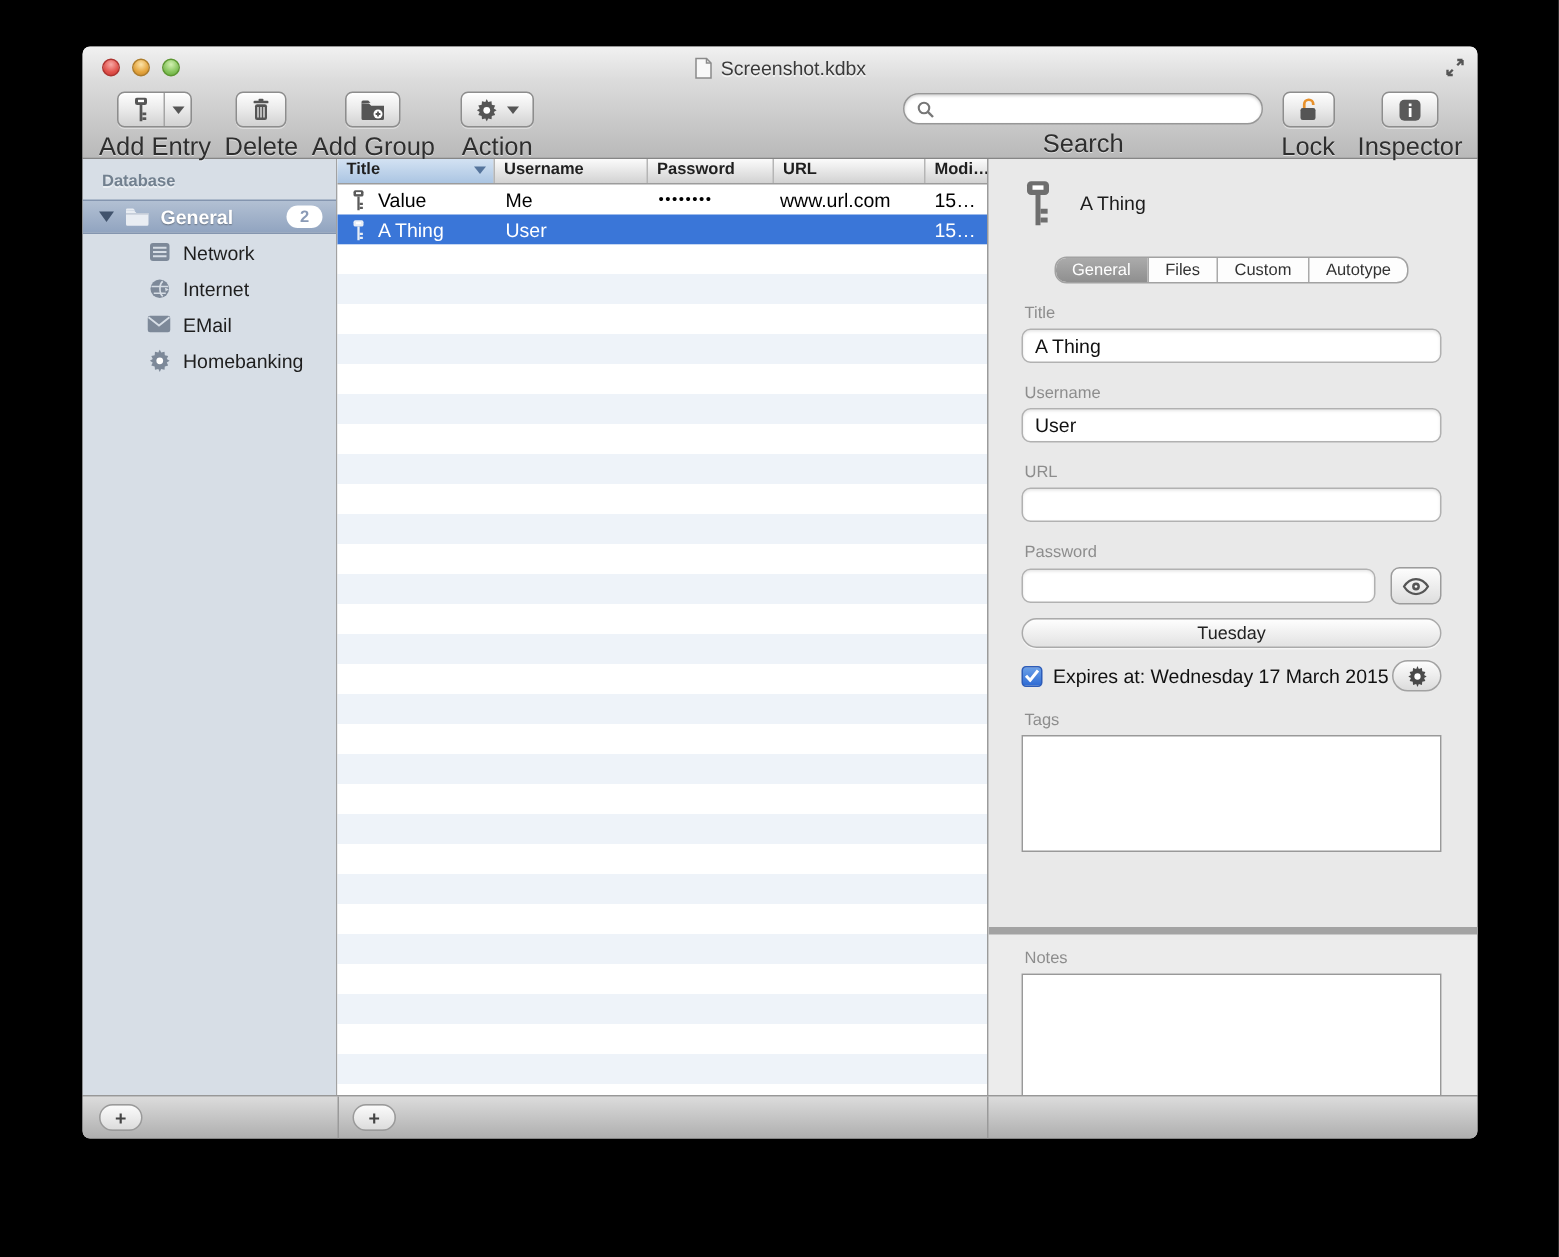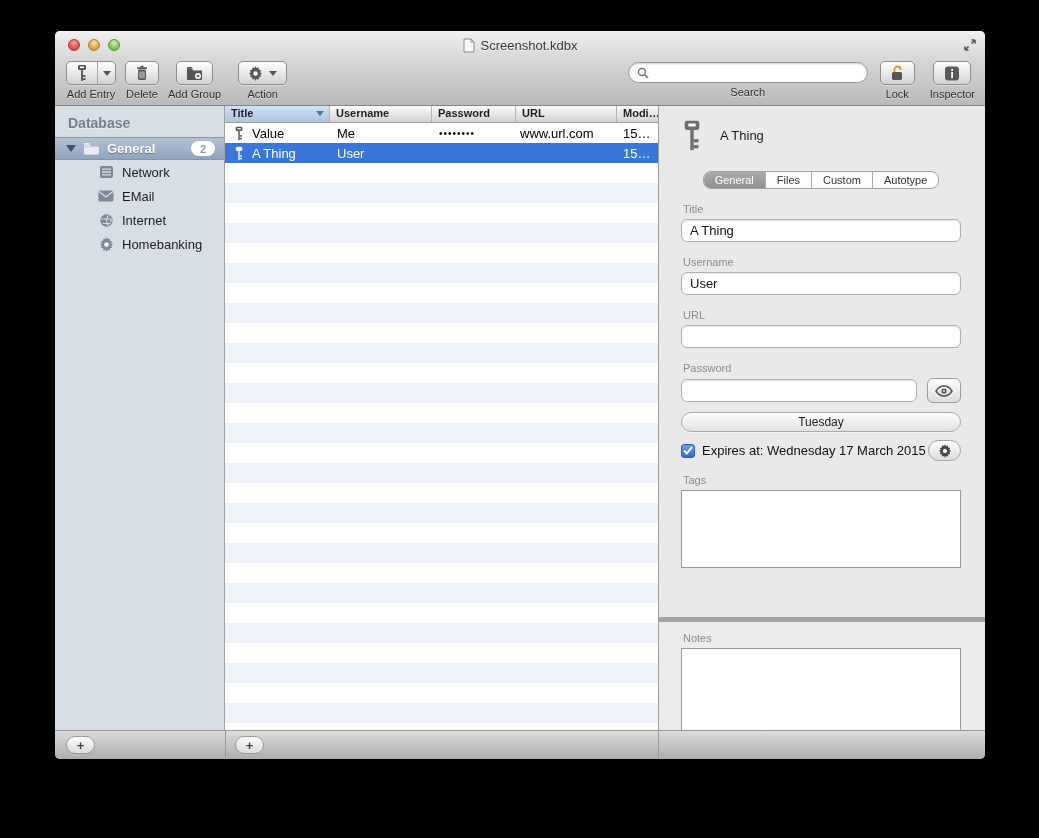--- a/index.html
+++ b/index.html
@@ -24,40 +24,40 @@
                color:#3a3a3a; text-shadow:0 1px 0 rgba(255,255,255,.6); }
   .doc-icon svg { display:block; }
   .fs-icon { position:absolute; right:8px; top:7px; }
 
   .toolbar { display:flex; align-items:flex-start; padding:1px 10px 0 11px; }
   .tb-item { display:flex; flex-direction:column; align-items:center; margin-right:9px; }
   .tb-btn { height:24px; border:1px solid #8d8d8d; border-radius:5px;
             background:linear-gradient(#fefefe, #ececec 45%, #d2d2d2);
             box-shadow:inset 0 1px 0 #fff, 0 1px 0 rgba(255,255,255,.4);
             display:flex; align-items:center; }
-  .tb-label { font-size:11px; color:#2e2e2e; margin-top:3px; text-shadow:0 1px 0 rgba(255,255,255,.55); }
+  .tb-label { font-size:17px; color:#2e2e2e; margin-top:3px; text-shadow:0 1px 0 rgba(255,255,255,.55); }
   .seg-main { padding:0 9px; display:flex; align-items:center; height:100%; }
   .seg-arrow { width:18px; height:100%; display:flex; align-items:center; justify-content:center;
                border-left:1px solid #a5a5a5; }
   .caret-down { width:0; height:0; border-left:4px solid transparent; border-right:4px solid transparent;
                 border-top:5px solid #555; }
   .tb-right { margin-left:auto; display:flex; align-items:flex-start; }
   .search-wrap { display:flex; flex-direction:column; align-items:center; margin-right:12px; }
   .search-field { width:240px; height:21px; border:1px solid #979797; border-radius:11px;
                   background:#fff; box-shadow:inset 0 1px 2px rgba(0,0,0,.18);
                   display:flex; align-items:center; padding:0 8px; margin-top:1px; }
   .search-field input { border:none; outline:none; flex:1; font-size:12px; background:transparent; margin-left:5px; }
 
   
   .content { flex:1 1 auto; display:flex; min-height:0; }
 
   
   .sidebar { width:170px; flex:0 0 auto; background:#d7dee6; border-right:1px solid #a2a2a2;
              overflow:hidden; }
-  .sb-header { margin:9px 0 6px 13px; font-size:14px; font-weight:bold; color:#72808f;
+  .sb-header { margin:9px 0 6px 13px; font-size:11px; font-weight:bold; color:#72808f;
                text-shadow:0 1px 0 rgba(255,255,255,.5); }
   .sb-group { height:23px; display:flex; align-items:center;
               background:linear-gradient(#b2c0d3, #91a4c0); border-top:1px solid #8495af;
               border-bottom:1px solid #8495af; color:#fff; font-weight:bold; font-size:13px;
               text-shadow:0 1px 1px rgba(0,0,0,.35); }
   .disclosure { width:0; height:0; border-left:5px solid transparent; border-right:5px solid transparent;
                 border-top:7px solid #41536d; margin:0 7px 0 11px; }
   .folder-ic { margin-right:7px; display:flex; }
   .sb-badge { margin-left:auto; margin-right:9px; background:#fff; border-radius:9px;
               min-width:24px; height:15px; display:flex; align-items:center; justify-content:center;
@@ -313,37 +313,37 @@
                   <line x1="3" y1="4.2" x2="12" y2="4.2"></line>
                   <line x1="3" y1="7" x2="12" y2="7"></line>
                   <line x1="3" y1="9.8" x2="12" y2="9.8"></line>
                 </g>
               </svg>
             </span>
           <span>Network</span>
         </div>
         <div class="sb-item">
           <span class="ic icon">
-            <svg width="16" height="12" viewBox="0 0 16 12">
-                <rect x="0.5" y="0.5" width="15" height="11" rx="1.5" fill="#7d8999"></rect>
-                <path d="M1 1.5l7 5.5 7-5.5" fill="none" stroke="#d7dee6" stroke-width="1.2"></path>
-              </svg>
-            </span>
-          <span>EMail</span>
-        </div>
-        <div class="sb-item">
-          <span class="ic icon">
             <svg width="15" height="15" viewBox="0 0 15 15">
                 <circle cx="7.5" cy="7.5" r="6.2" fill="#7d8999"></circle>
                 <path d="M2 6h11M3.5 10.5h8" stroke="#d7dee6" stroke-width="1.1"></path>
                 <path d="M9.5 2.5c-2.5 2-2.5 8 0 10" stroke="#d7dee6" stroke-width="1.1" fill="none"></path>
                 <path d="M11 6.8l2.6 1-2.2 1.6z" fill="#d7dee6"></path>
               </svg>
             </span>
           <span>Internet</span>
+        </div>
+        <div class="sb-item">
+          <span class="ic icon">
+            <svg width="16" height="12" viewBox="0 0 16 12">
+                <rect x="0.5" y="0.5" width="15" height="11" rx="1.5" fill="#7d8999"></rect>
+                <path d="M1 1.5l7 5.5 7-5.5" fill="none" stroke="#d7dee6" stroke-width="1.2"></path>
+              </svg>
+            </span>
+          <span>EMail</span>
         </div>
         <div class="sb-item">
           <span class="ic icon" style="color:#7d8999">
             <svg width="15" height="15" viewBox="0 0 16 16">
                 <use href="#gear-sym"></use>
               </svg>
             </span>
           <span>Homebanking</span>
         </div>
       </div>

